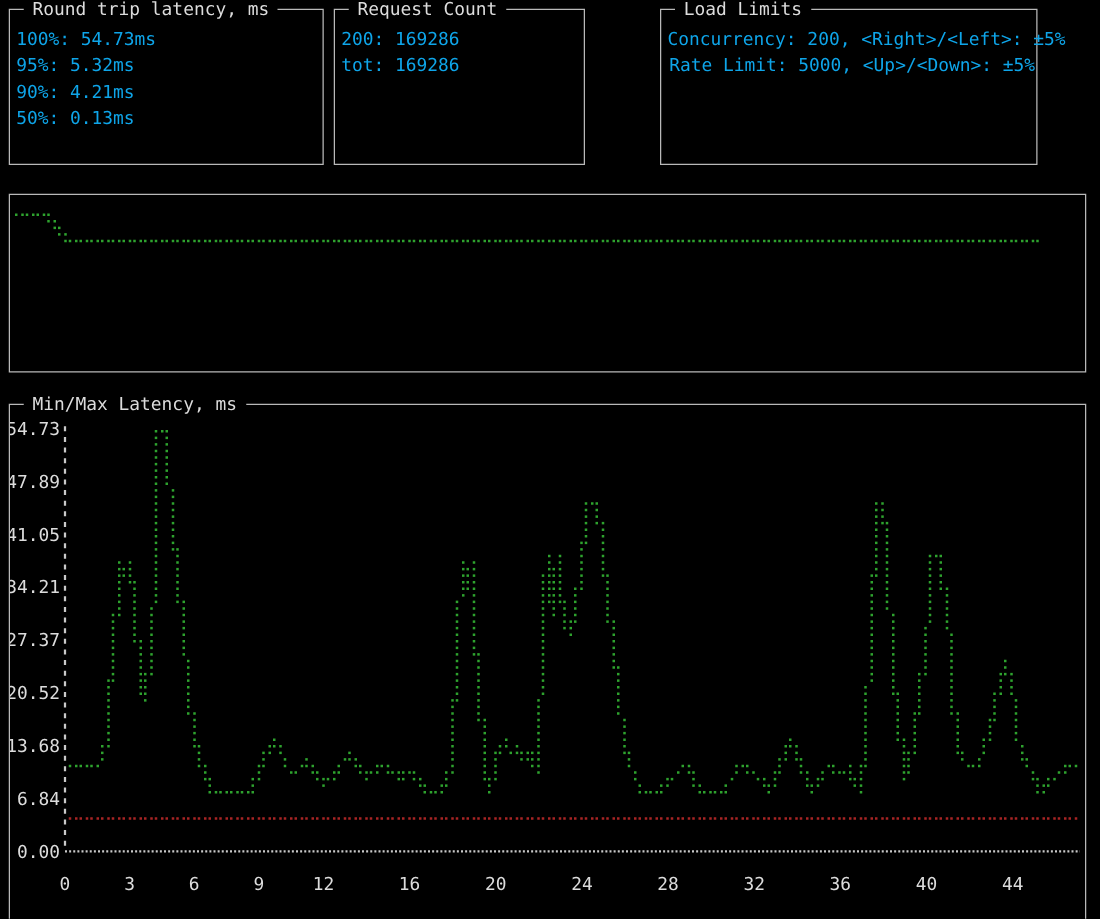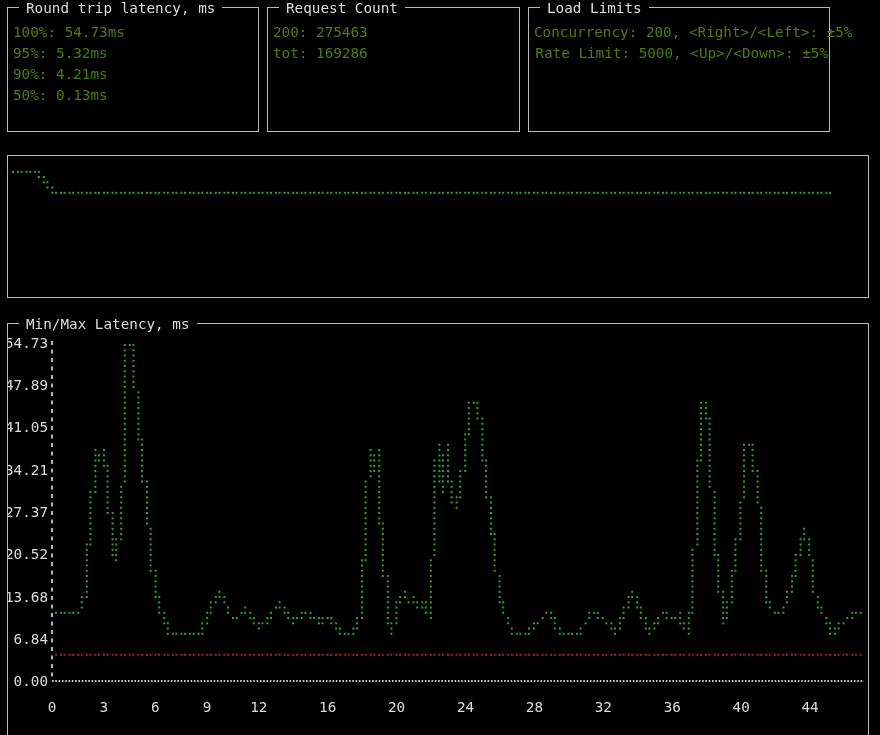--- a/index.html
+++ b/index.html
@@ -9,42 +9,42 @@
   }
   .box {
     position:absolute; border:1px solid #b9b9b9; background:#000; box-sizing:border-box;padding-left:32px;
   }
   .box-title {
     position:absolute; top:-10px; left:11px; height:20px; line-height:20px;
     background:#000; padding:0 7px; font-size:14.3px; color:#dcdcdc; white-space:pre;
   }
   .panel-body { position:absolute; top:14px; left:5px; right:1px; }
   .line {
-    height:21px; line-height:21px; font-size:14.3px; color:#4d7c0f; white-space:pre;
+    height:21px; line-height:21px; font-size:14.3px; color:#0ea5e9; white-space:pre;
   }
   svg { position:absolute; left:0; top:0; }
   .tick { font-family:"DejaVu Sans Mono", monospace; font-size:14.3px; fill:#dcdcdc; }
 </style>
 </head>
 <body>
 
 <div class="box" style="left:7px; top:7px; width:252px; height:125px;">
   <span class="box-title">Round trip latency, ms</span>
   <div class="panel-body">
     <div class="line">100%: 54.73ms</div>
     <div class="line">95%: 5.32ms</div>
     <div class="line">90%: 4.21ms</div>
     <div class="line">50%: 0.13ms</div>
   </div>
 </div>
 
-<div class="box" style="left:267px; top:7px; width:253px; height:125px;">
+<div class="box" style="left:267px; top:7px; width:201px; height:125px;">
   <span class="box-title">Request Count</span>
   <div class="panel-body">
-    <div class="line">200: 275463</div>
+    <div class="line">200: 169286</div>
     <div class="line">tot: 169286</div>
   </div>
 </div>
 
 <div class="box" style="left:528px; top:7px; width:302px; height:125px;text-align:right;">
   <span class="box-title">Load Limits</span>
   <div class="panel-body">
     <div class="line">Concurrency: 200, &lt;Right&gt;/&lt;Left&gt;: ±5%</div>
     <div class="line">Rate Limit: 5000, &lt;Up&gt;/&lt;Down&gt;: ±5%</div>
   </div>

